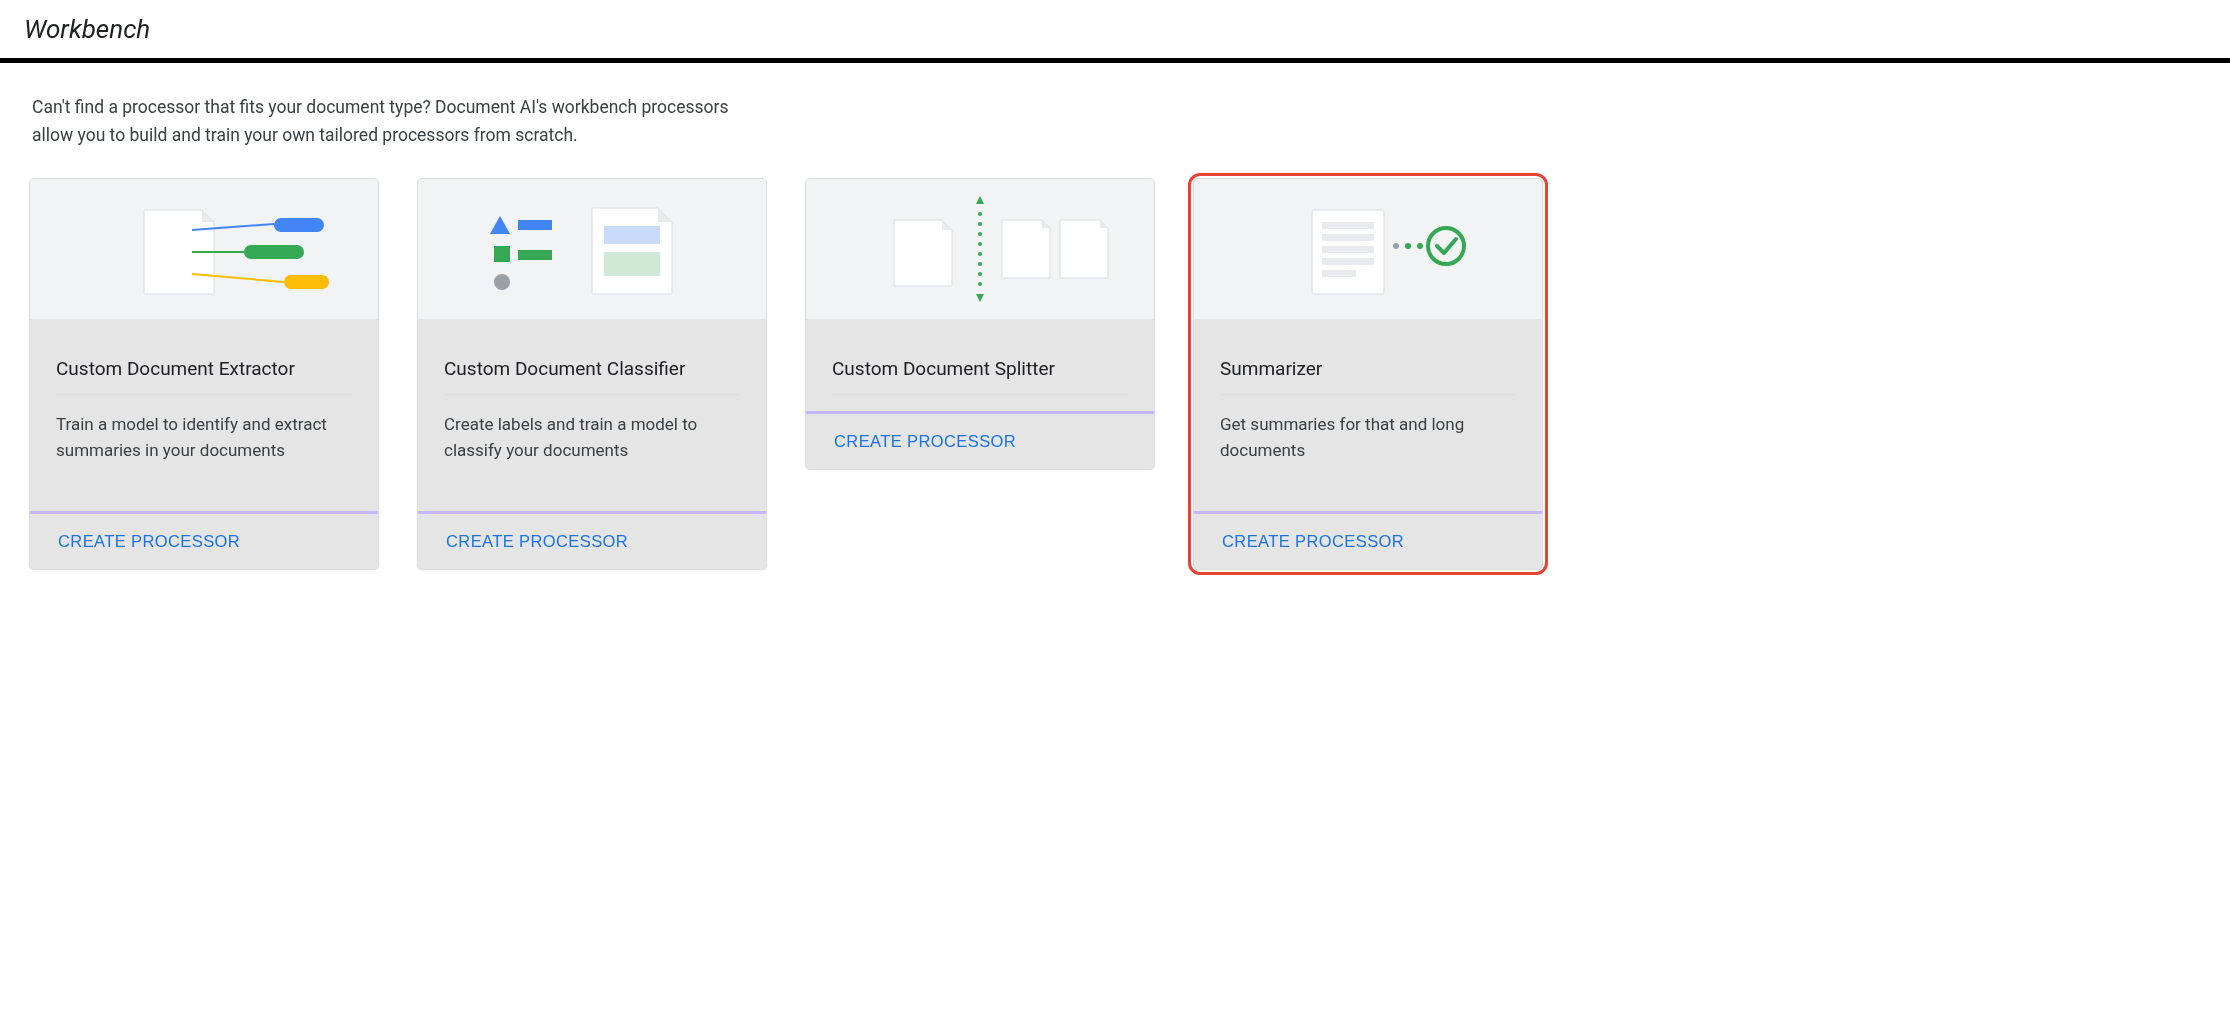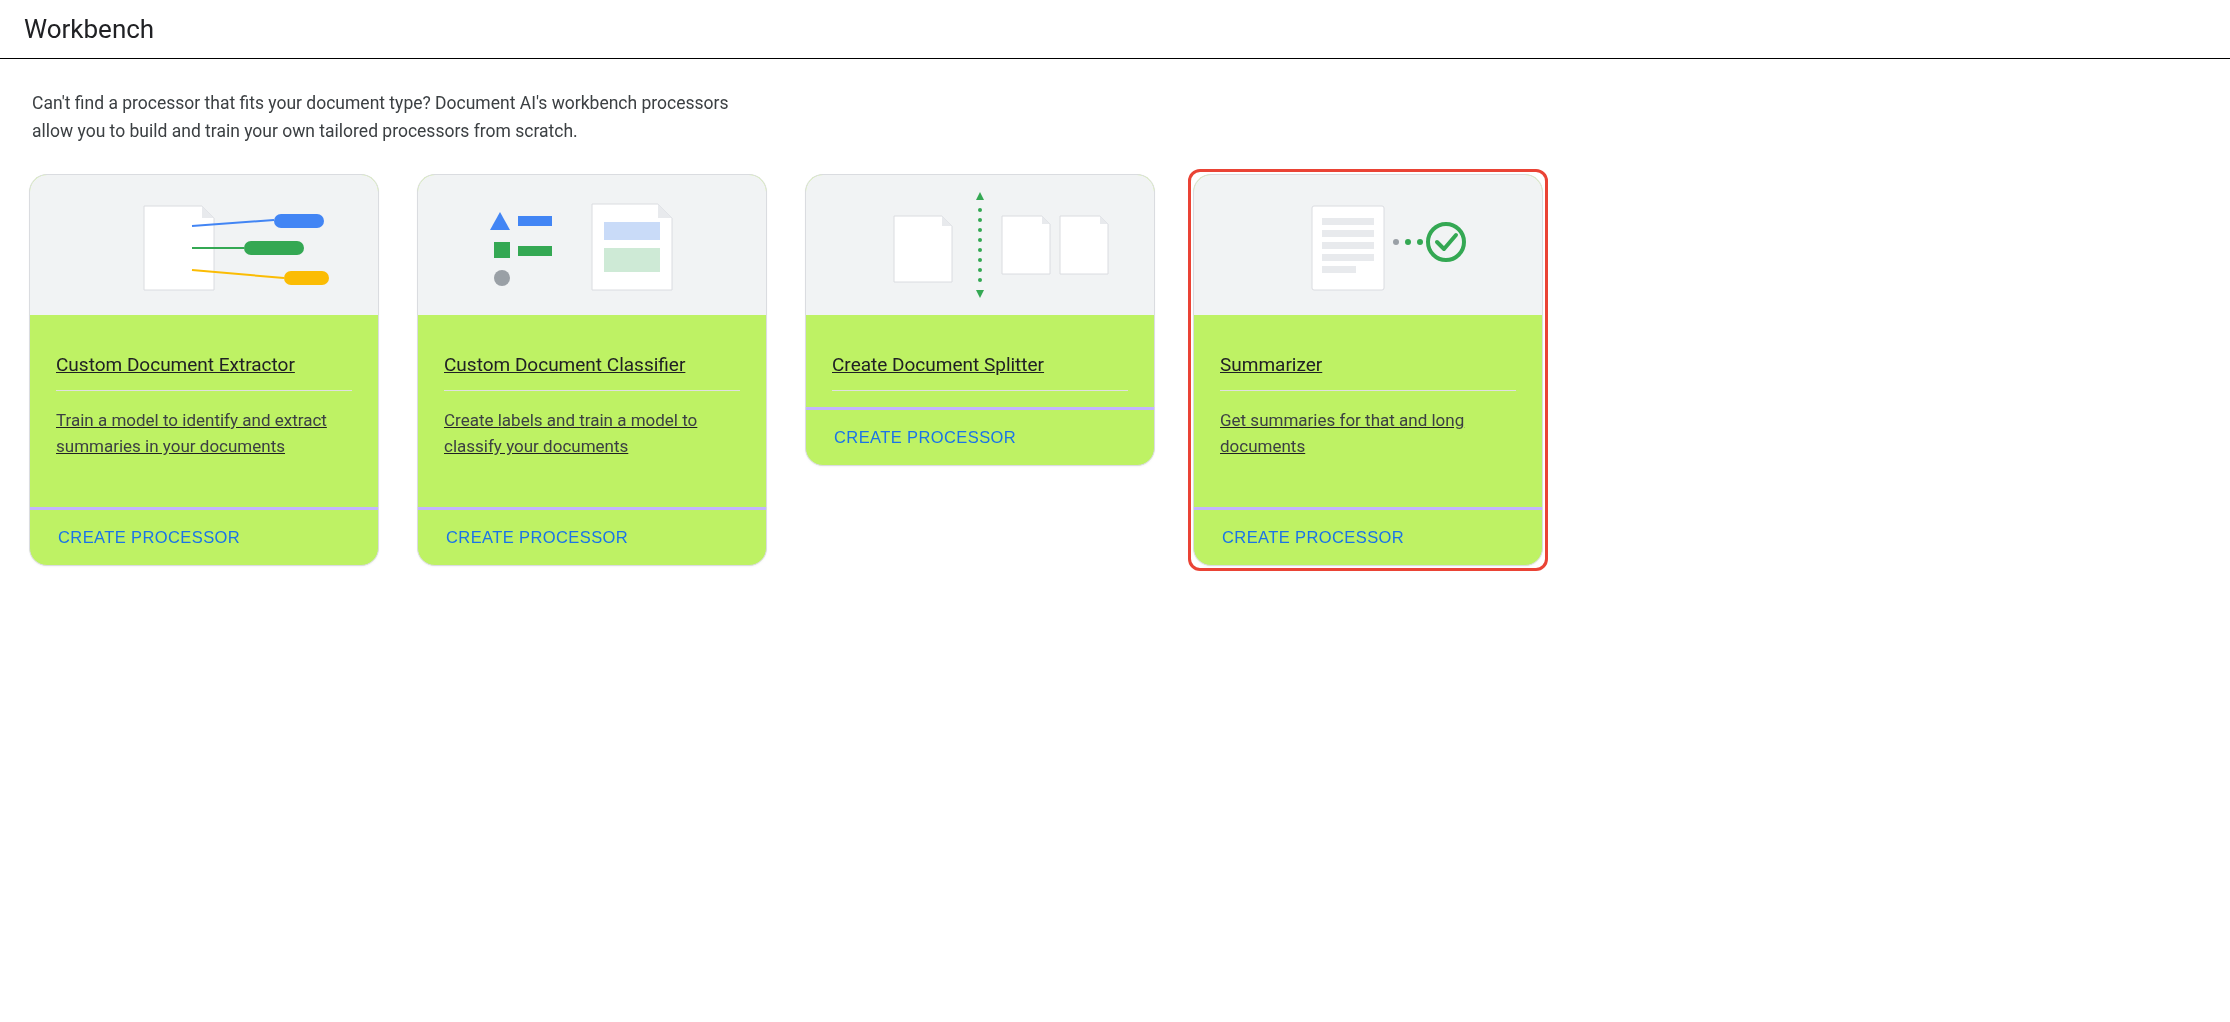--- a/index.html
+++ b/index.html
@@ -4,21 +4,22 @@
 <style>
   * { box-sizing: border-box; }
   body {
     margin: 0;
     font-family: Roboto, "Helvetica Neue", Arial, sans-serif;
     color: #202124;
     background: #fff;
   }
   .header {
     padding: 14px 24px;
-    border-bottom: 1px solid #000000;
+    border-bottom: 5px solid #000000;
+    font-style: italic;
   }
   .header h1 {
     margin: 0;
     font-size: 26px;
     font-weight: 400;
     color: #202124;
   }
   .main {
     padding: 24px;
   }
@@ -37,27 +38,26 @@
     border: 3px solid transparent;
     border-radius: 12px;
     padding: 2px;
   }
   .card-wrap.highlight {
     border-color: #ea4335;
   }
   .card {
     width: 350px;
     border: 1px solid #dadce0;
-    border-radius: 18px;
+    border-radius: 5px;
     display: flex;
     flex-direction: column;
-    background: #bef264;
+    background: #e5e5e5;
     box-shadow: 0 1px 2px rgba(0,0,0,.04);
     overflow: hidden;
-    text-decoration: underline;
   }
   .card-hero {
     height: 140px;
     background: #f1f3f4;
     display: flex;
     align-items: center;
     justify-content: center;
   }
   .card-body {
     padding: 18px 26px 0 26px;
@@ -177,21 +177,21 @@
             <circle cx="130" cy="80" r="2" fill="#34a853"></circle>
             <circle cx="130" cy="90" r="2" fill="#34a853"></circle>
             <polygon points="130,108 126,100 134,100" fill="#34a853"></polygon>
             <polygon points="152,26 192,26 200,34 200,84 152,84" fill="#fff" stroke="#dadce0" stroke-width="1"></polygon>
             <polygon points="192,26 200,34 192,34" fill="#e8eaed"></polygon>
             <polygon points="210,26 250,26 258,34 258,84 210,84" fill="#fff" stroke="#dadce0" stroke-width="1"></polygon>
             <polygon points="250,26 258,34 250,34" fill="#e8eaed"></polygon>
           </svg>
         </div>
         <div class="card-body">
-          <div class="card-title">Create Document Splitter</div>
+          <div class="card-title">Custom Document Splitter</div>
           <hr class="card-divider">
         </div>
         <div class="card-footer">
           <button class="create-btn">CREATE PROCESSOR</button>
         </div>
       </div>
     </div>
 
     <div class="card-wrap highlight">
       <div class="card">

